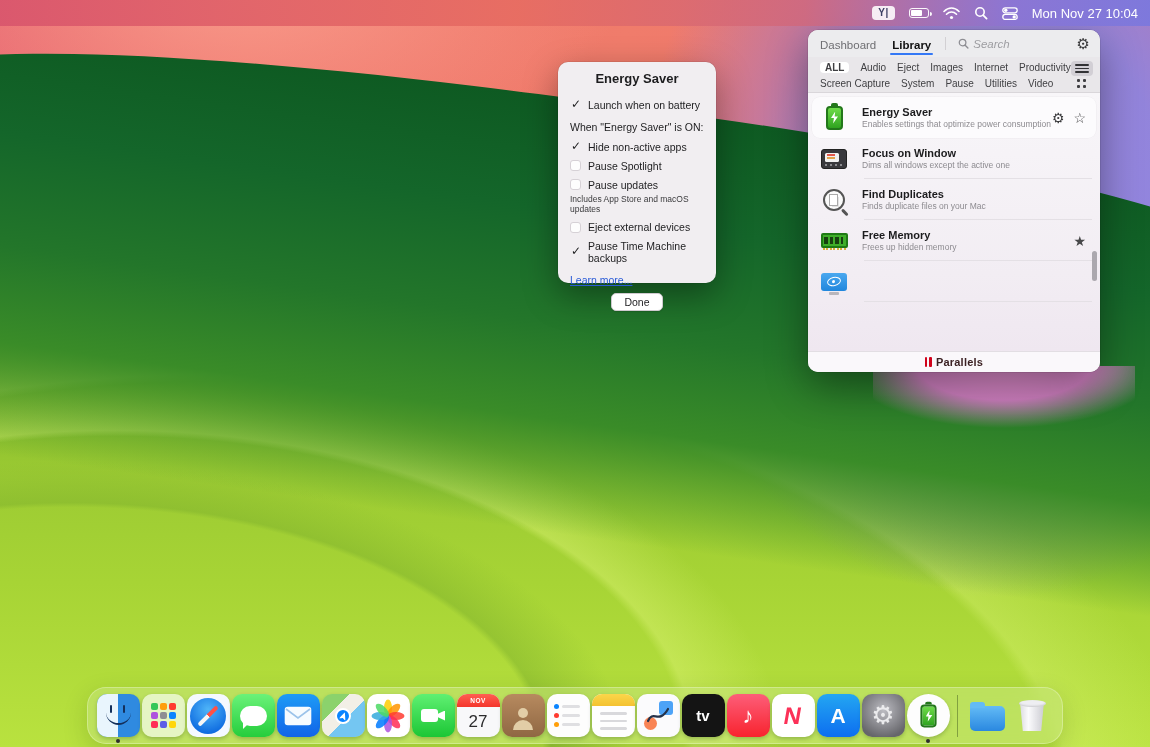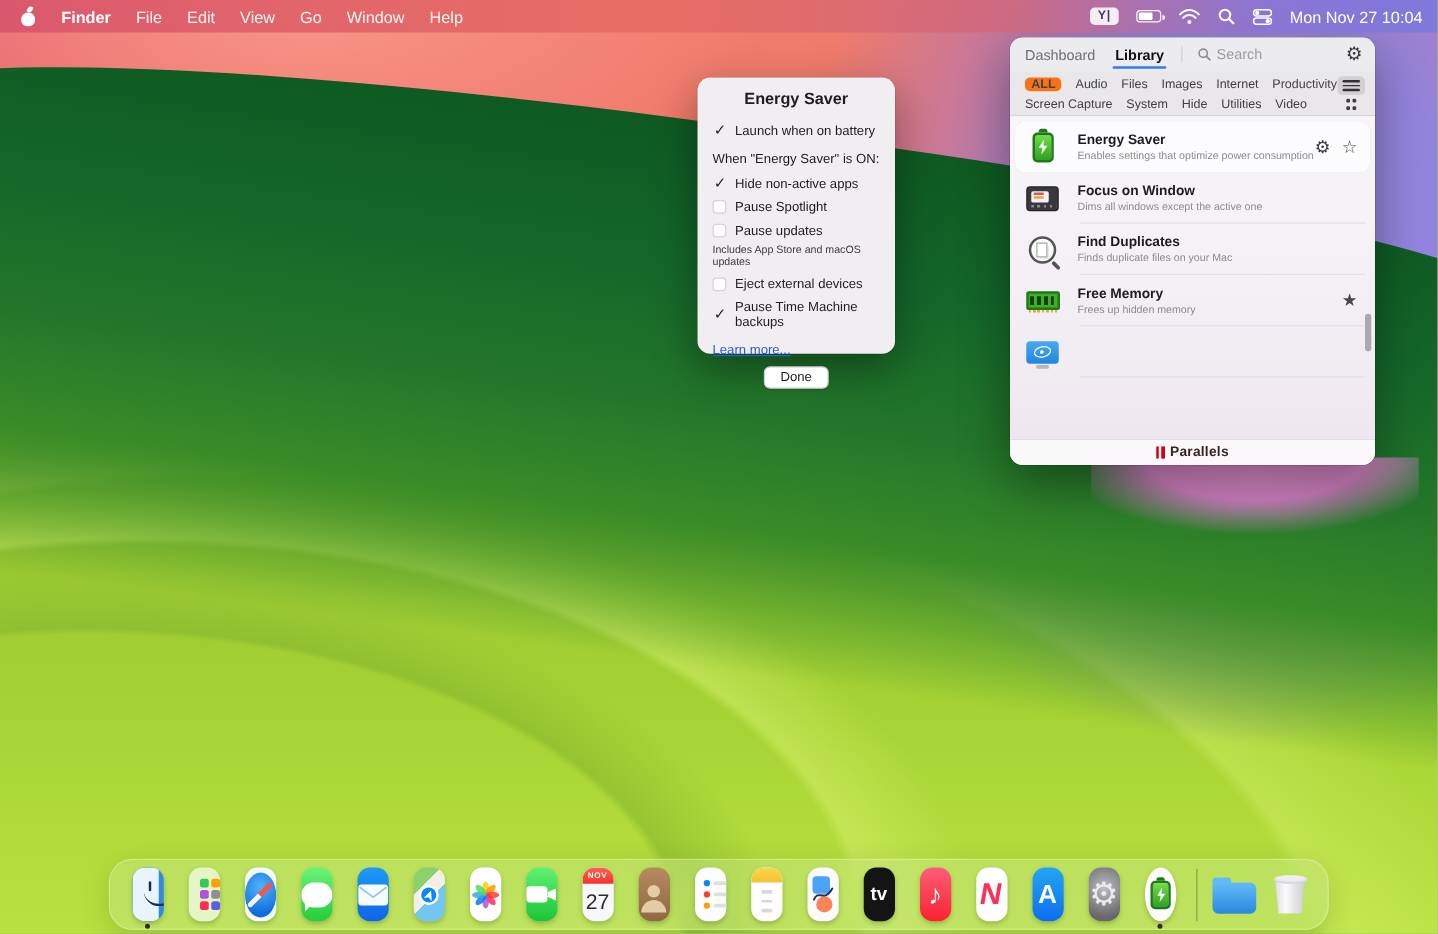--- a/index.html
+++ b/index.html
@@ -67,29 +67,29 @@
   
   #toolbox { position:absolute; left:808px; top:30px; width:292px; height:342px; border-radius:10px;
     background:#f3f1f4; box-shadow:0 14px 40px rgba(0,0,0,.4), 0 0 0 .5px rgba(0,0,0,.15); z-index:45; overflow:hidden; }
   .tb-header { height:27px; display:flex; align-items:center; background:#ececee; padding:0 10px; gap:12px; position:relative; }
   .tab { font-size:11.5px; color:#6f6f73; padding:6px 2px 4px 2px; position:relative; }
   .tab.active { color:#111; font-weight:bold; }
   .tab.active::after { content:''; position:absolute; left:0; right:0; bottom:0; height:2px; background:#3478f6; border-radius:2px; }
   .hdr-div { width:1px; height:13px; background:#d2d0d3; }
   .search-box { display:flex; align-items:center; gap:4px; flex:1; }
   .search-box input { border:none; background:transparent; outline:none; font-size:11.5px; width:90px; color:#333;
-    font-family:"Liberation Sans","DejaVu Sans",sans-serif; }
+    font-family:"Liberation Sans","DejaVu Sans",sans-serif;font-style:italic; }
   .search-box input::placeholder { color:#9d9da1; }
   .gear-btn { font-size:15px; color:#3a3a3c; line-height:1; }
   .tb-filters { height:36px; background:#e9e7ea; border-bottom:1px solid #d9d6da; padding:3px 8px 0 12px;
     display:flex; justify-content:space-between; }
   .chip-rows { display:flex; flex-direction:column; gap:1px; }
   .chip-row { display:flex; align-items:center; gap:11px; height:15px; }
   .chip { font-size:10px; color:#3f3f42; white-space:nowrap; }
-  .chip.selected { background:#f97316; border-radius:4px; padding:0 5px; font-weight:bold; }
+  .chip.selected { background:#ffffff; border-radius:4px; padding:0 5px; font-weight:bold; }
   .view-toggles { display:flex; flex-direction:column; align-items:center; gap:3px; padding-top:1px; }
   .vt-list { width:22px; height:15px; background:#d2cfd5; border-radius:4px; display:flex; flex-direction:column; justify-content:center; gap:2px; padding:0 4px; }
   .vt-list i { display:block; height:1.5px; background:#323235; border-radius:1px; }
   .vt-grid { display:grid; grid-template-columns:repeat(2,3px); grid-template-rows:repeat(2,3px); gap:2.5px; }
   .vt-grid i { background:#3f3f42; border-radius:1px; }
 
   .tb-list { position:relative; height:258px; background:linear-gradient(180deg,#f8f6f9 0%,#f2edf3 70%,#efe7f0 100%); padding-top:4px; }
   .row { position:relative; display:flex; align-items:center; height:41px; padding:0 10px 0 10px; }
   .row.selected { background:#fcfbfd; border-radius:8px; margin:0 4px; padding:0 6px; box-shadow:0 0 0 .5px rgba(0,0,0,.04); }
   .row .ricon { width:32px; height:32px; flex:0 0 32px; display:flex; align-items:center; justify-content:center; position:relative; }
@@ -132,21 +132,21 @@
   .dsk::after { content:''; position:absolute; left:8px; bottom:-4px; width:10px; height:2.5px; background:#b9b6bc; border-radius:1px; }
   .dsk .eye2 { position:absolute; left:6px; top:4px; width:14px; height:9px; border:1.6px solid #fff; border-radius:50%; transform:rotate(-12deg); }
   .dsk .eye2::before { content:''; position:absolute; left:3.5px; top:1.5px; width:3.5px; height:3.5px; background:#fff; border-radius:50%; }
 
   
   #dock { position:absolute; left:50%; transform:translateX(-50%); bottom:3px; height:57px; z-index:50;
     display:flex; align-items:center; gap:1px; padding:0 8px;
     background:rgba(200,228,140,.42); border:1px solid rgba(255,255,255,.28); border-radius:19px;
     box-shadow:0 8px 24px rgba(30,60,10,.18); backdrop-filter:blur(18px); }
   .dicon { position:relative; width:44px; height:50px; display:flex; align-items:center; justify-content:center; }
-  .tile { position:relative; width:25px; height:43px; border-radius:10px; overflow:hidden;
+  .tile { position:relative; width:43px; height:43px; border-radius:10px; overflow:hidden;
     box-shadow:0 2px 4px rgba(20,50,10,.25); display:flex; align-items:center; justify-content:center; }
   .dicon.running::after { content:''; position:absolute; bottom:-2px; left:50%; transform:translateX(-50%);
     width:4px; height:4px; border-radius:50%; background:#2c2c2e; }
   .dock-sep { width:1px; height:42px; background:rgba(70,95,35,.5); margin:0 6px; }
 
   .ti-finder { background:#2f8ae0; }
   .ti-finder .half { position:absolute; left:0; top:0; width:21px; height:43px; background:#e9f5fd; }
   .ti-finder .eyes { position:absolute; left:0; top:11px; width:43px; height:8px; }
   .ti-finder .eyes::before { content:''; position:absolute; left:13px; width:2.5px; height:8px; background:#14305c; border-radius:2px; box-shadow:13px 0 0 #14305c; }
   .ti-finder .smile { position:absolute; left:9px; top:17px; width:25px; height:14px; border-bottom:2.5px solid #14305c; border-radius:0 0 14px 14px; }
@@ -210,30 +210,20 @@
 
   <div class="wp-layer" id="wp-base"></div>
   <div class="wp-layer" id="wp-arcs"></div>
   <div class="wp-layer" id="wp-red"></div>
   <div class="wp-layer" id="wp-glow"></div>
   <div class="wp-layer" id="wp-purple"></div>
   <div class="wp-layer" id="wp-dgreen"></div>
   <div class="wp-layer" id="wp-pink"></div>
 
   <div id="menubar">
-    <div class="left">
-      <span class="apple"></span>
-      <span class="m-app">Finder</span>
-      <span class="m-item">File</span>
-      <span class="m-item">Edit</span>
-      <span class="m-item">View</span>
-      <span class="m-item">Go</span>
-      <span class="m-item">Window</span>
-      <span class="m-item">Help</span>
-    </div>
     <div class="right">
       <span class="tb-badge">Y|</span>
       <span class="battery"></span>
       <svg class="mb-svg" width="17" height="13" viewBox="0 0 17 13">
         <path d="M1 4.5 C3.2 2.2 5.7 1 8.5 1 C11.3 1 13.8 2.2 16 4.5" stroke="#fff" stroke-width="1.6" fill="none" stroke-linecap="round"></path>
         <path d="M3.5 7.2 C5 5.7 6.6 5 8.5 5 C10.4 5 12 5.7 13.5 7.2" stroke="#fff" stroke-width="1.6" fill="none" stroke-linecap="round"></path>
         <circle cx="8.5" cy="10.5" r="1.6" fill="#fff"></circle>
       </svg>
       <svg class="mb-svg" width="14" height="14" viewBox="0 0 14 14">
         <circle cx="6" cy="6" r="4.2" stroke="#fff" stroke-width="1.6" fill="none"></circle>
@@ -296,29 +286,29 @@
         <input type="text" placeholder="Search" style="">
       </div>
       <span class="gear-btn">⚙</span>
     </div>
 
     <div class="tb-filters">
       <div class="chip-rows">
         <div class="chip-row">
           <span class="chip selected">ALL</span>
           <span class="chip">Audio</span>
-          <span class="chip">Files</span>
+          <span class="chip">Eject</span>
           <span class="chip">Images</span>
           <span class="chip">Internet</span>
           <span class="chip">Productivity</span>
         </div>
         <div class="chip-row">
           <span class="chip">Screen Capture</span>
           <span class="chip">System</span>
-          <span class="chip">Hide</span>
+          <span class="chip">Pause</span>
           <span class="chip">Utilities</span>
           <span class="chip">Video</span>
         </div>
       </div>
       <div class="view-toggles">
         <span class="vt-list">
             <i></i>
             <i></i>
             <i></i>
           </span>

